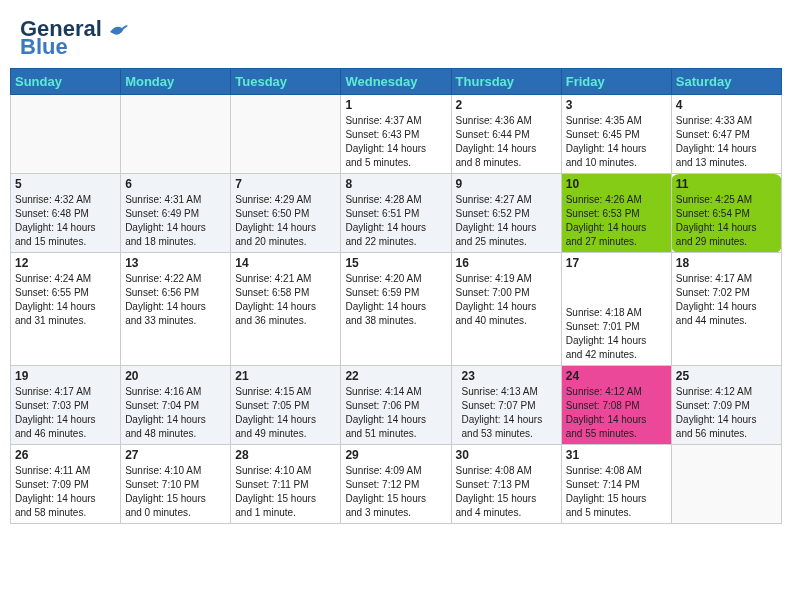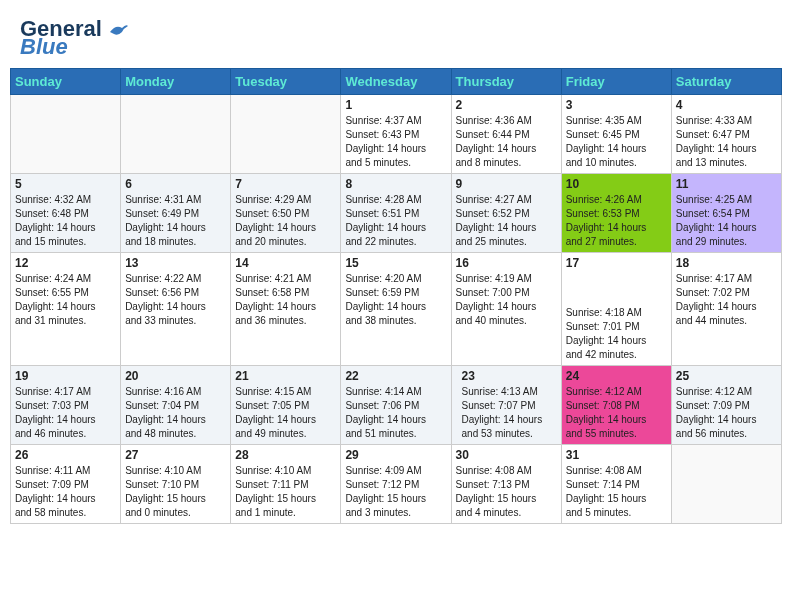--- a/index.html
+++ b/index.html
@@ -84,21 +84,21 @@
 <div class="header">
   <div class="logo">
     <div style="display:flex;align-items:center;gap:2px;">
       <div style="font-size:22px;font-weight:bold;color:#1a3a5c;line-height:1;">
         General
         <svg width="22" height="16" viewBox="0 0 22 16" style="display:inline-block;vertical-align:middle;">
           <path d="M2 10 Q8 2 14 6 Q18 2 20 4 Q16 6 14 10 Q10 14 6 12 Z" fill="#3a7abf"></path>
         </svg>
       </div>
     </div>
-    <div style="font-size:22px;font-weight:bold;color:#3a7abf;line-height:1;margin-top:-4px;font-style:italic;">Blue</div>
+    <div style="font-size:22px;font-weight:bold;color:#3a7abf;line-height:1;margin-top:-4px;">Blue</div>
   </div>
   <div class="title-block">
     <div class="month-year"></div>
     <div class="location"></div>
   </div>
 </div>
 
 <table class="calendar">
   <thead>
     <tr>
@@ -181,21 +181,21 @@
 Daylight: 14 hours
 and 25 minutes.</div>
         </td>
         <td style="background: #84cc16;">
           <span class="day-number">10</span>
           <div class="day-info" style="white-space: pre-line;">Sunrise: 4:26 AM
 Sunset: 6:53 PM
 Daylight: 14 hours
 and 27 minutes.</div>
         </td>
-        <td style="background: #c4b5fd;">
+        <td style="background: #84cc16; border-radius: 8px;">
           <span class="day-number">11</span>
           <div class="day-info" style="white-space: pre-line;">Sunrise: 4:25 AM
 Sunset: 6:54 PM
 Daylight: 14 hours
 and 29 minutes.</div>
         </td>
       </tr>
       <tr>
         <td>
           <span class="day-number">12</span>

